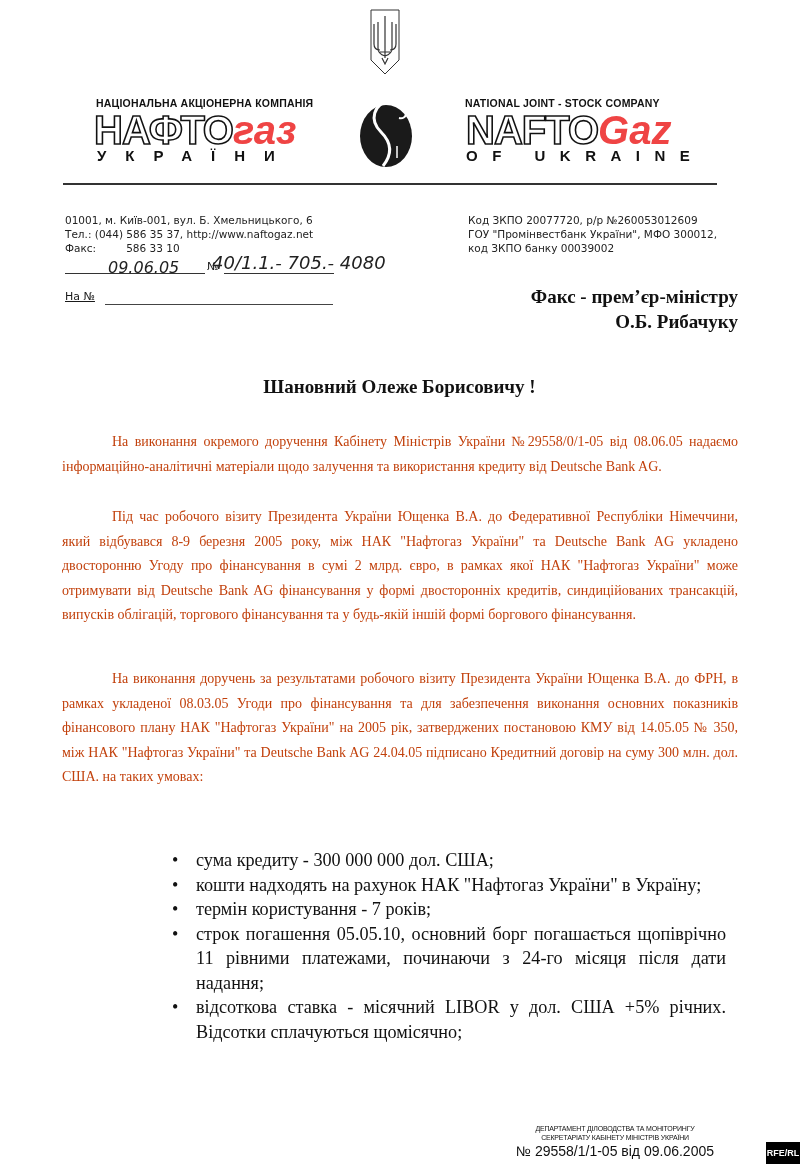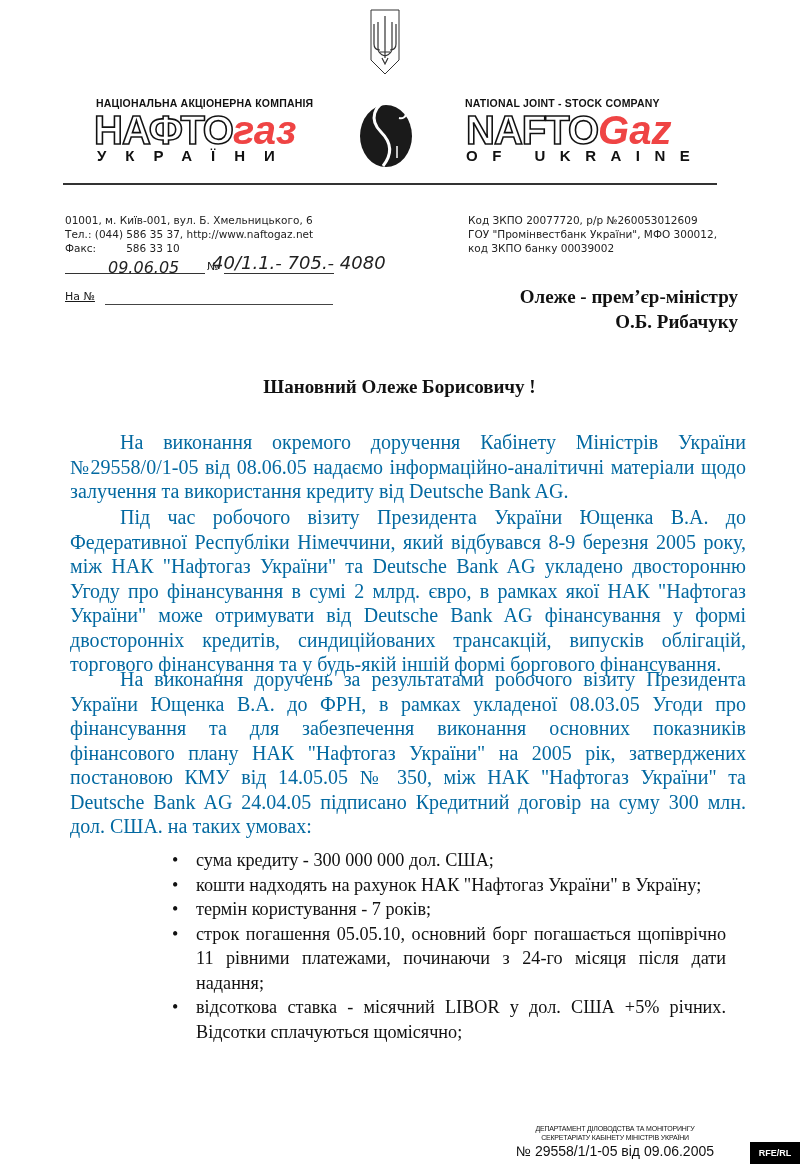--- a/index.html
+++ b/index.html
@@ -45,37 +45,37 @@
   .na-line { left: 105px; top: 303px; width: 228px; border-bottom: 1px solid #444; height: 1px; }
 
   
   .addressee { font-family: "Liberation Serif", serif; font-weight: bold; font-size: 19px; line-height: 25px; text-align: right; color: #111; }
   .addressee-1 { right: 62px; top: 284px; }
   .addressee-2 { right: 62px; top: 309px; }
 
   .greeting { left: 0; width: 799px; top: 376px; text-align: center; font-family: "Liberation Serif", serif; font-weight: bold; font-size: 19px; color: #111; }
 
   
-  .body-text { left: 62px; width: 676px; font-family: "Liberation Serif", serif; font-size: 20px; line-height: 24.5px; text-align: justify; color: #0369a1; margin-left: 8px; }
+  .body-text { left: 62px; width: 676px; font-family: "Liberation Serif", serif; font-size: 14px; line-height: 24.5px; text-align: justify; color: #c2410c; }
   .body-text p { margin: 0; text-indent: 50px; }
   .p1 { top: 430px; }
   .p2 { top: 505px; }
   .p3 { top: 667px; }
 
   .bullets { left: 160px; width: 578px; top: 836px; font-family: "Liberation Serif", serif; font-size: 18.2px; line-height: 24.5px; color: #111; }
   .bullets ul { margin: 12px; padding: 0; list-style: none; }
   .bullets li { position: relative; padding-left: 24px; text-align: justify; }
   .bullets li::before { content: "\2022"; position: absolute; left: 0; top: 0; font-size: 18px; }
 
   
   .stamp { left: 505px; top: 1124px; width: 220px; text-align: center; font-family: "Liberation Sans", sans-serif; color: #111; }
   .stamp .s1 { font-size: 7px; line-height: 9px; letter-spacing: -0.2px; }
   .stamp .s2 { font-size: 14px; line-height: 16px; margin-top: 1px; }
 
-  .watermark { right: 0; bottom: 0; width: 50px; height: 22px; background: #000; color: #fff; font-family: "Liberation Sans", sans-serif; font-weight: bold; font-size: 9px; line-height: 22px; text-align: center; }
+  .watermark { right: 0; bottom: 0; width: 34px; height: 22px; background: #000; color: #fff; font-family: "Liberation Sans", sans-serif; font-weight: bold; font-size: 9px; line-height: 22px; text-align: center; }
 </style>
 </head>
 <body>
 
 <svg class="abs emblem" viewBox="0 0 30 68">
   <path d="M1 2 H29 V52 L15 66 L1 52 Z" fill="none" stroke="#333" stroke-width="1"></path>
   <path d="M15 8 V50 M8 14 V40 Q8 46 15 48 Q22 46 22 40 V14 M4 16 V36 Q4 42 10 42 M26 16 V36 Q26 42 20 42 M10 44 H20 M12 50 L15 56 L18 50" fill="none" stroke="#333" stroke-width="1.2"></path>
 </svg>
 
 <div class="abs lh-small left-small">НАЦІОНАЛЬНА АКЦІОНЕРНА КОМПАНІЯ</div>
@@ -108,21 +108,21 @@
 </div>
 
 <div class="abs date-line"></div>
 <div class="abs hand date-hand">09.06.05</div>
 <div class="abs no-label">№</div>
 <div class="abs no-line"></div>
 <div class="abs hand no-hand">40/1.1.- 705.- 4080</div>
 <div class="abs na-label">На №</div>
 <div class="abs na-line"></div>
 
-<div class="abs addressee addressee-1">Олеже - прем’єр-міністру</div>
+<div class="abs addressee addressee-1">Факс - прем’єр-міністру</div>
 <div class="abs addressee addressee-2">О.Б. Рибачуку</div>
 
 <div class="abs greeting">Шановний Олеже Борисовичу !</div>
 
 <div class="abs body-text p1">
     <p>На виконання окремого доручення Кабінету Міністрів України №29558/0/1-05 від 08.06.05 надаємо інформаційно-аналітичні матеріали щодо залучення та використання кредиту від  Deutsche Bank AG.</p>
   </div>
 <div class="abs body-text p2">
     <p>Під час робочого візиту Президента України Ющенка В.А. до Федеративної Республіки Німеччини, який відбувався 8-9 березня 2005 року, між НАК "Нафтогаз України" та Deutsche Bank AG укладено двосторонню Угоду про фінансування в сумі 2 млрд. євро, в рамках якої НАК "Нафтогаз України" може отримувати від Deutsche Bank AG фінансування у формі двосторонніх кредитів, синдиційованих трансакцій, випусків облігацій, торгового фінансування та у будь-якій іншій формі боргового фінансування.</p>
   </div>

